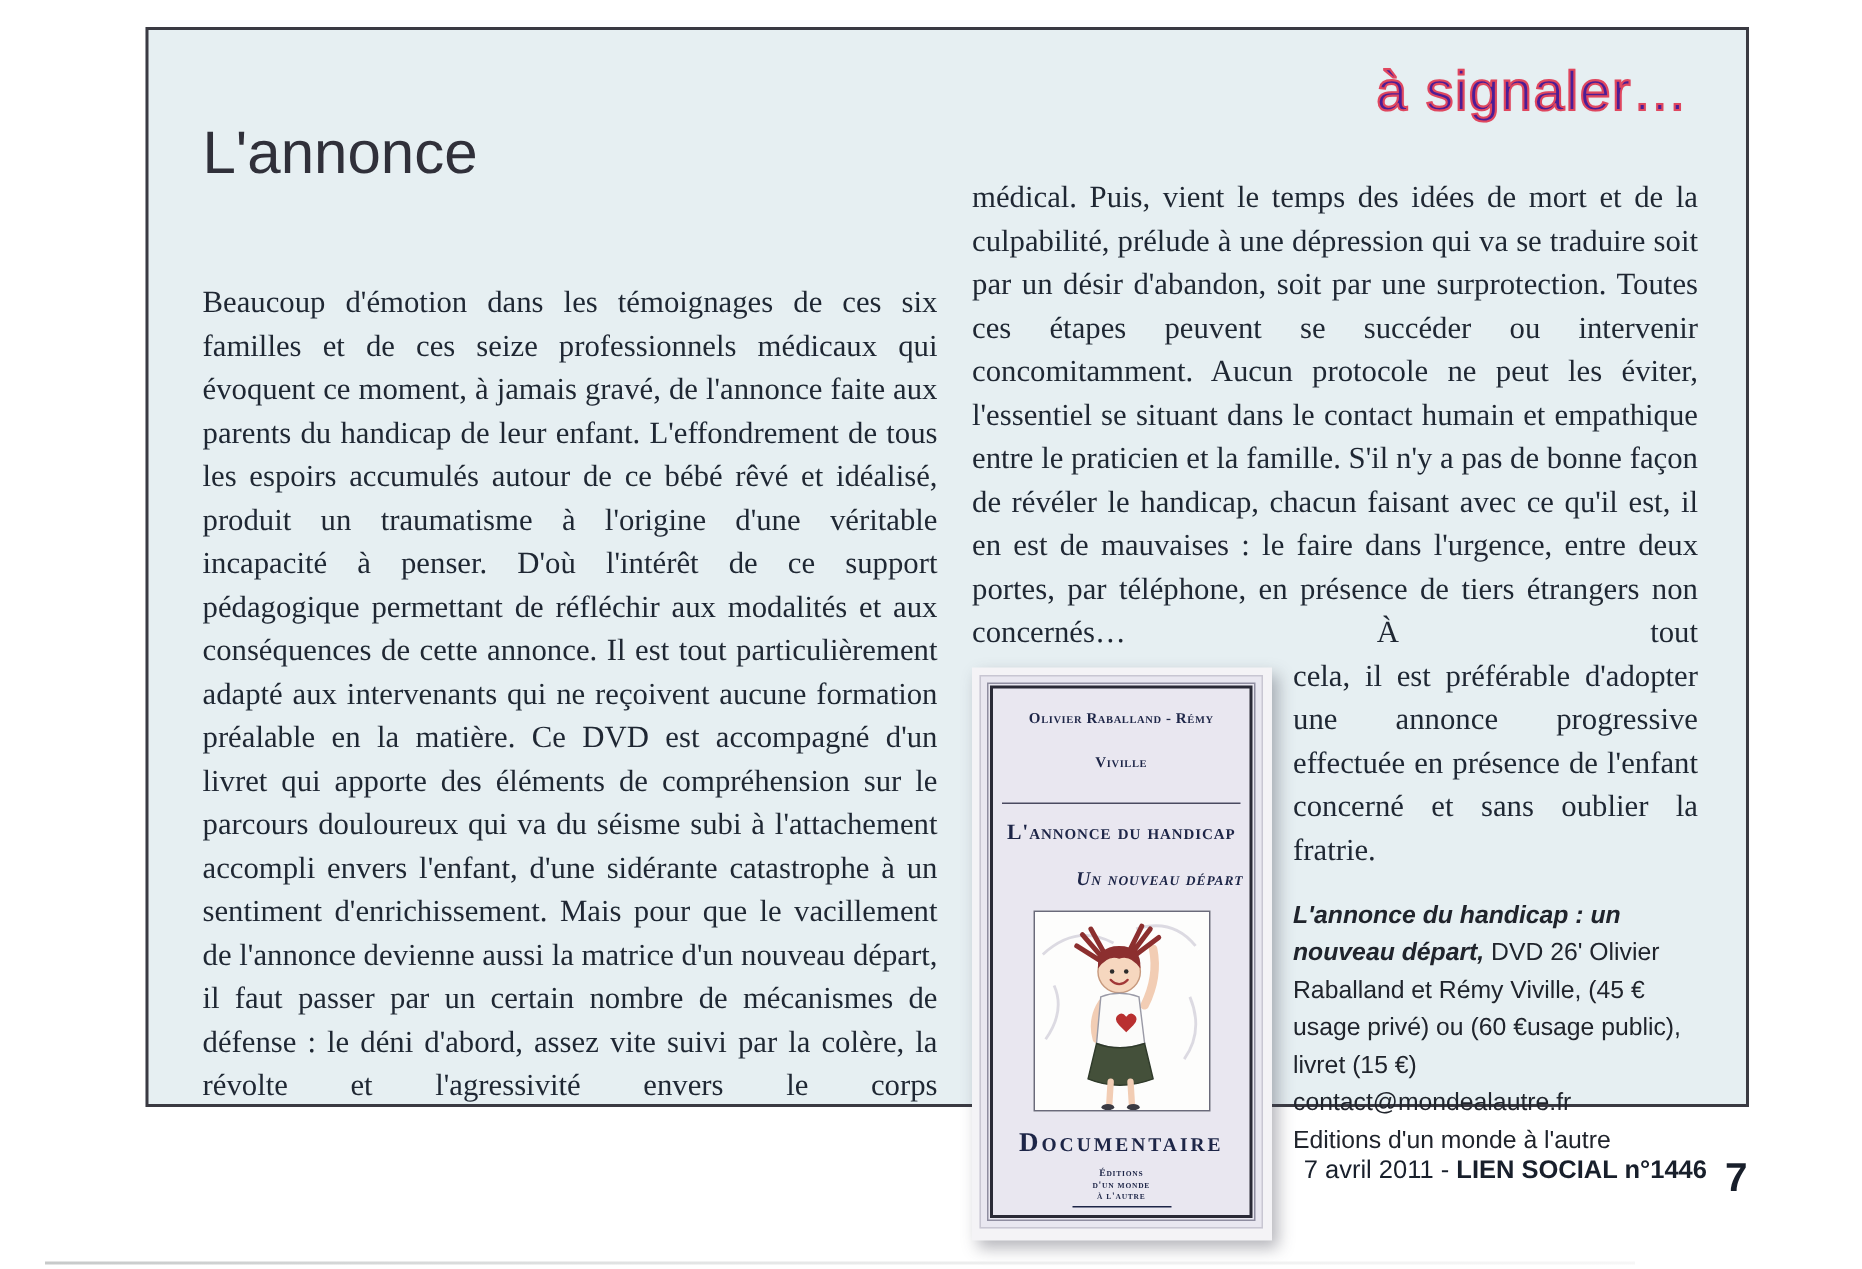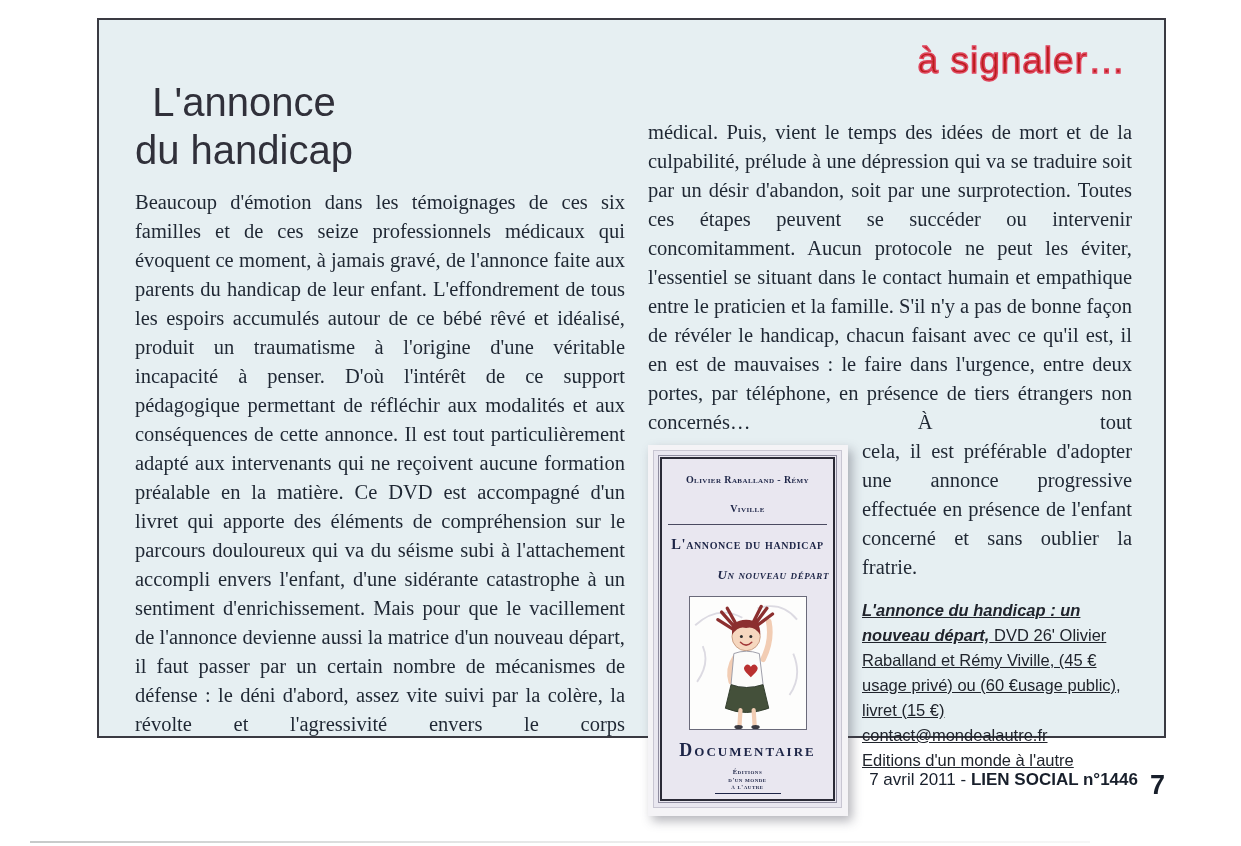--- a/index.html
+++ b/index.html
@@ -12,21 +12,21 @@
   
   .panel {
     position:absolute; left:97px; top:18px; width:1069px; height:720px;
     background:#e6eff2; border:2px solid #3a3a42;
   }
   
   .section-label {
     position:absolute; top:20px; right:38px;
     font-family:"Liberation Sans", sans-serif;
     font-size:37px; letter-spacing:1px;
-    color:#b91c1c;
+    color:#4c1d95;
     -webkit-text-stroke:1.4px #e0475f;
     text-shadow:0 0 1px #e0475f;
   }
   
   .article-title {
     position:absolute; left:36px; top:58px;
     font-family:"Liberation Sans", sans-serif;
     font-size:40px; line-height:48px; font-weight:normal;
     color:#30303a; letter-spacing:0px;text-align:center;
   }
@@ -42,40 +42,40 @@
     background:#f4f3f6; padding:5px 6px 8px 5px;
     box-shadow:4px 5px 10px rgba(70,70,85,.40);
   }
   .dvd-cover { background:#e9e7f0; border:1px solid #c8c6d2; padding:6px; }
   .dvd-frame {
     border:2px solid #2a2a36; outline:1px solid #8f8da0; outline-offset:1px;
     padding:6px 4px 5px 4px; text-align:center;
     font-family:"Liberation Serif", serif; color:#1d2547;
   }
   .dvd-authors { font-size:10px; font-weight:bold; font-variant:small-caps;
-                 letter-spacing:.4px; padding-bottom:1px;
+                 letter-spacing:.4px; padding-bottom:12px;
                  border-bottom:1px solid #4a4a60; margin:0 2px 5px 2px; }
   .dvd-title   { font-size:14.5px; font-weight:bold; font-variant:small-caps;
                  letter-spacing:.6px; }
   .dvd-subtitle{ font-size:13px; font-weight:bold; font-style:italic;
                  font-variant:small-caps; letter-spacing:.6px; margin-top:1px;text-align:right; }
   .dvd-picture {
     width:118px; height:134px; margin:7px auto 6px auto;
     background:#fdfdfc; border:1px solid #6a6a7a; position:relative; overflow:hidden;
   }
   .dvd-genre { font-size:18px; font-weight:bold; font-variant:small-caps;
                letter-spacing:2px; }
   .dvd-pub { margin:3px auto 0 auto; width:66px; font-size:6.5px; line-height:7.5px;
              font-weight:bold; font-variant:small-caps; letter-spacing:.5px;
              border-bottom:1px solid #1d2547; padding-bottom:2px; }
   
   .caption {
     margin-left:214px; margin-top:16px;
     font-family:"Liberation Sans", sans-serif;
-    font-size:16.5px; line-height:25px; color:#20242c; text-align:left;text-decoration:underline;
+    font-size:16.5px; line-height:25px; color:#20242c; text-align:left;
   }
   .cap-lead { font-weight:bold; font-style:italic; }
   .cap-line { display:block; }
   
   .footer {
     position:absolute; right:76px; top:770px;
     font-family:"Liberation Sans", sans-serif;
     font-size:17px; color:#181f2b; display:flex; align-items:flex-start;
   }
   .footer .journal { font-weight:bold; white-space:pre; }
@@ -87,21 +87,21 @@
 </style>
 </head>
 <body>
 
 <div class="page">
 
   <div class="panel">
 
     <div class="section-label">à signaler…</div>
 
-    <h1 class="article-title"><span>L'annonce</span><br><span>du handicap</span></h1>
+    <h1 class="article-title"><span>L'annonce</span><br></h1>
 
     <div class="col col-left p1">Beaucoup d'émotion dans les témoignages de ces six familles et de ces seize professionnels médicaux qui évoquent ce moment, à jamais gravé, de l'annonce faite aux parents du handicap de leur enfant. L'effondrement de tous les espoirs accumulés autour de ce bébé rêvé et idéalisé, produit un traumatisme à l'origine d'une véritable incapacité à penser. D'où l'intérêt de ce support pédagogique permettant de réfléchir aux modalités et aux conséquences de cette annonce. Il est tout particulièrement adapté aux intervenants qui ne reçoivent aucune formation préalable en la matière. Ce DVD est accompagné d'un livret qui apporte des éléments de compréhension sur le parcours douloureux qui va du séisme subi à l'attachement accompli envers l'enfant, d'une sidérante catastrophe à un sentiment d'enrichissement. Mais pour que le vacillement de l'annonce devienne aussi la matrice d'un nouveau départ, il faut passer par un certain nombre de mécanismes de défense : le déni d'abord, assez vite suivi par la colère, la révolte et l'agressivité envers le corps</div>
 
     <div class="col col-right">
       <p class="p1">médical. Puis, vient le temps des idées de mort et de la culpabilité, prélude à une dépression qui va se traduire soit par un désir d'abandon, soit par une surprotection. Toutes ces étapes peuvent se succéder ou intervenir concomitamment. Aucun protocole ne peut les éviter, l'essentiel se situant dans le contact humain et empathique entre le praticien et la famille. S'il n'y a pas de bonne façon de révéler le handicap, chacun faisant avec ce qu'il est, il en est de mauvaises : le faire dans l'urgence, entre deux portes, par téléphone, en présence de tiers étrangers non concernés… À tout</p>
 
       <div>
 
         <span class="dvd-case">
           <span class="dvd-cover" style="display:block">

